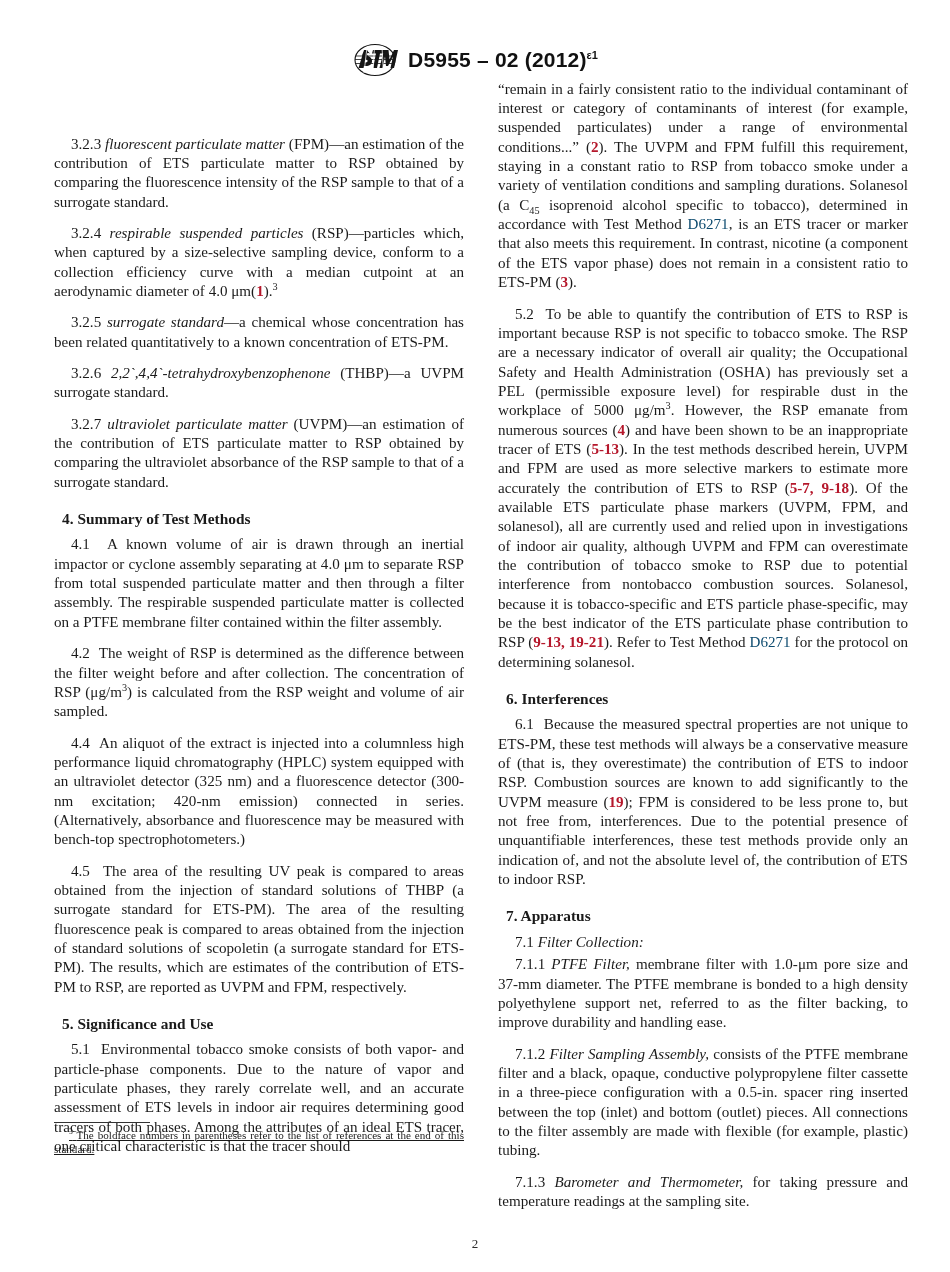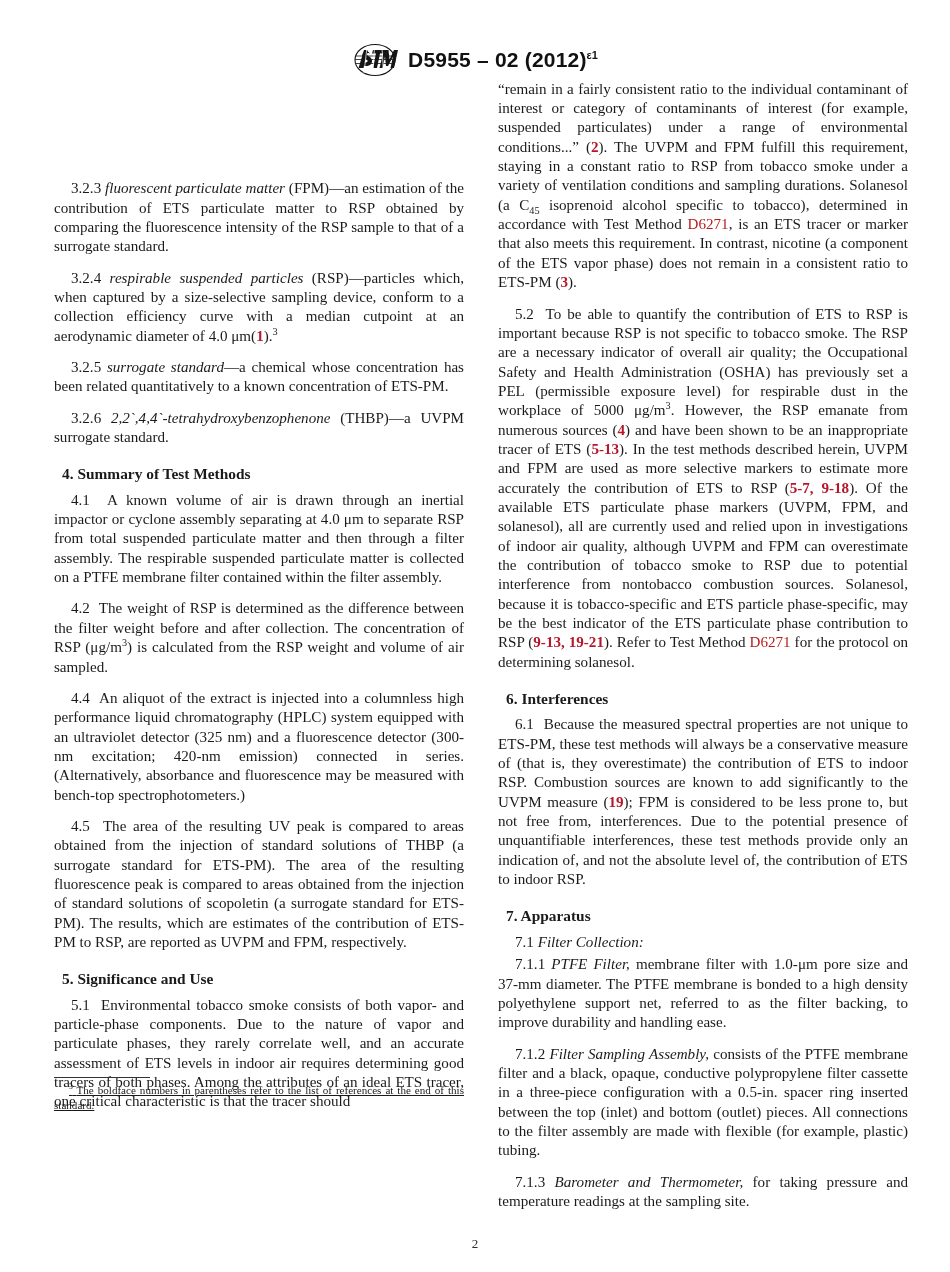--- a/index.html
+++ b/index.html
@@ -81,21 +81,21 @@
     font-weight: bold;
     font-size: 15.4px;
     line-height: 19.35px;
     margin: 17px 0 7px 8px;
     text-indent: 0;
     text-align: left;
   }
 
   .it { font-style: italic; }
   .ref { color: #b5172b; font-weight: bold; }
-  .link { color: #b91c1c; }
+  .link { color: #0c4a6e; }
   sup { font-size: 0.68em; vertical-align: super; line-height: 0; }
   sub { font-size: 0.68em; vertical-align: sub; line-height: 0; }
 
   
   .footnote-wrap {
     position: absolute;
     left: 0;
     bottom: 0;
     width: 410px;
   }
@@ -159,20 +159,21 @@
   <div class="col">
 
     <p class="para"><span>3.2.3</span> <span class="it">fluorescent particulate matter</span><span> (FPM)—an estimation of the contribution of ETS particulate matter to RSP obtained by comparing the fluorescence intensity of the RSP sample to that of a surrogate standard.</span></p>
 
     <p class="para"><span>3.2.4</span> <span class="it">respirable suspended particles</span><span> (RSP)—particles which, when captured by a size-selective sampling device, conform to a collection efficiency curve with a median cutpoint at an aerodynamic diameter of 4.0 μm(</span><span class="ref">1</span><span>).</span><sup>3</sup></p>
 
     <p class="para"><span>3.2.5</span> <span class="it">surrogate standard</span><span>—a chemical whose concentration has been related quantitatively to a known concentration of ETS-PM.</span></p>
 
     <p class="para"><span>3.2.6</span> <span class="it">2,2`,4,4`-tetrahydroxybenzophenone</span><span> (THBP)—a UVPM surrogate standard.</span></p>
 
+    <p class="para"><span>3.2.7</span> <span class="it">ultraviolet particulate matter</span><span> (UVPM)—an estimation of the contribution of ETS particulate matter to RSP obtained by comparing the ultraviolet absorbance of the RSP sample to that of a surrogate standard.</span></p>
 
     <h2 class="section-head">4.  Summary of Test Methods</h2>
 
     <p class="para"><span>4.1</span>&nbsp; <span>A known volume of air is drawn through an inertial impactor or cyclone assembly separating at 4.0 μm to separate RSP from total suspended particulate matter and then through a filter assembly. The respirable suspended particulate matter is collected on a PTFE membrane filter contained within the filter assembly.</span></p>
 
     <p class="para"><span>4.2</span>&nbsp; <span>The weight of RSP is determined as the difference between the filter weight before and after collection. The concentration of RSP (μg/m</span><sup>3</sup><span>) is calculated from the RSP weight and volume of air sampled.</span></p>
 
 
     <p class="para"><span>4.4</span>&nbsp; <span>An aliquot of the extract is injected into a columnless high performance liquid chromatography (HPLC) system equipped with an ultraviolet detector (325 nm) and a fluorescence detector (300-nm excitation; 420-nm emission) connected in series. (Alternatively, absorbance and fluorescence may be measured with bench-top spectrophotometers.)</span></p>
 

